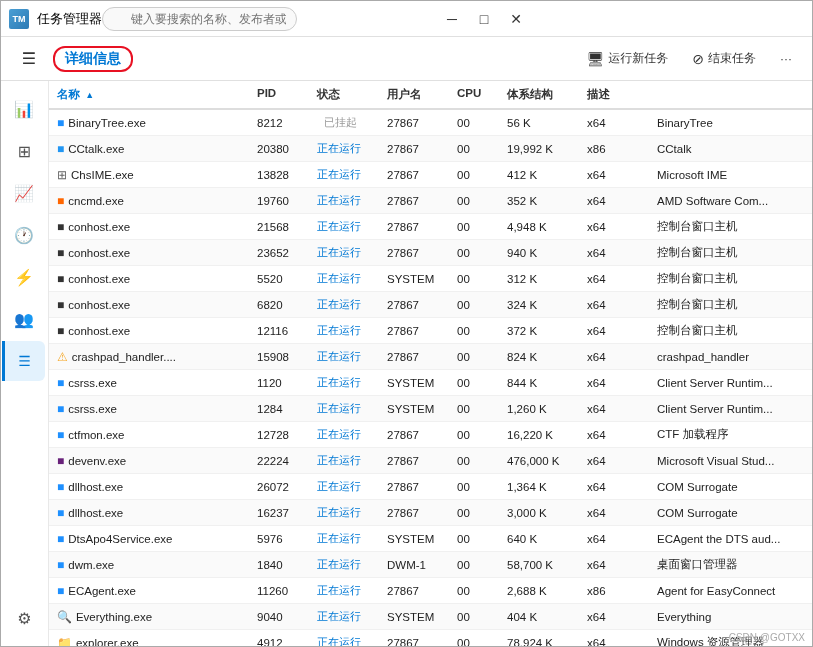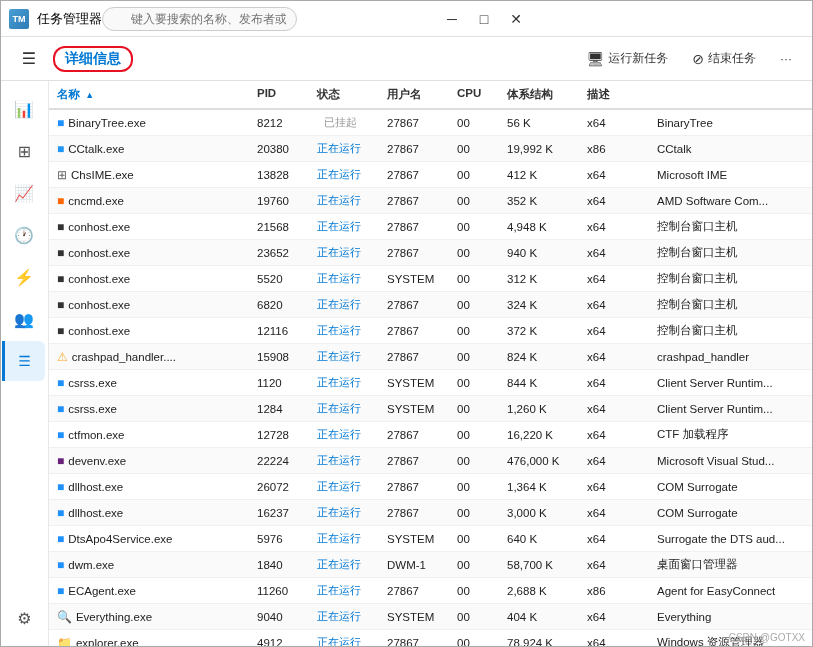--- a/index.html
+++ b/index.html
@@ -515,21 +515,21 @@
     <div class="td name-cell">
       <span style="color:#1e90ff;font-size:12px;">■</span>
       <span>DtsApo4Service.exe</span>
     </div>
     <div class="td">5976</div>
     <div class="td status-running">正在运行</div>
     <div class="td">SYSTEM</div>
     <div class="td">00</div>
     <div class="td">640 K</div>
     <div class="td">x64</div>
-    <div class="td">Surrogate the DTS aud...</div>
+    <div class="td">ECAgent the DTS aud...</div>
   </div>
           <div class="table-row">
     <div class="td name-cell">
       <span style="color:#1e90ff;font-size:12px;">■</span>
       <span>dwm.exe</span>
     </div>
     <div class="td">1840</div>
     <div class="td status-running">正在运行</div>
     <div class="td">DWM-1</div>
     <div class="td">00</div>

